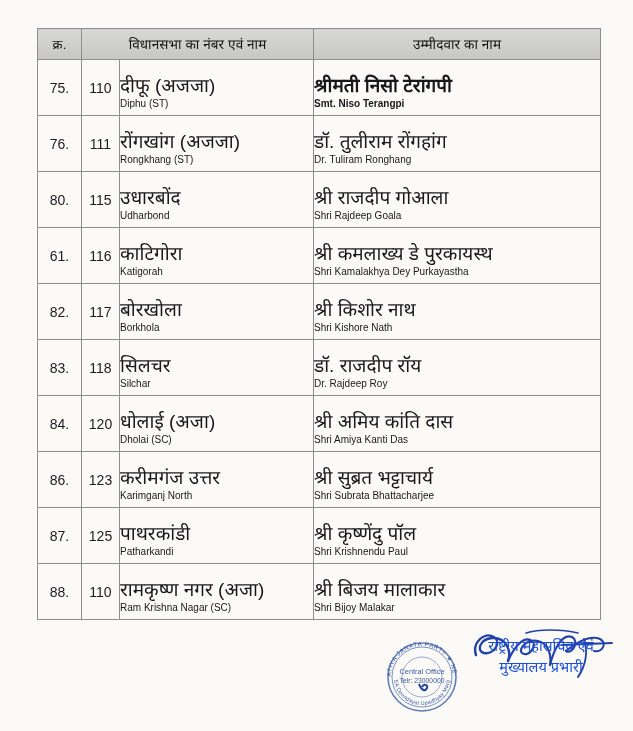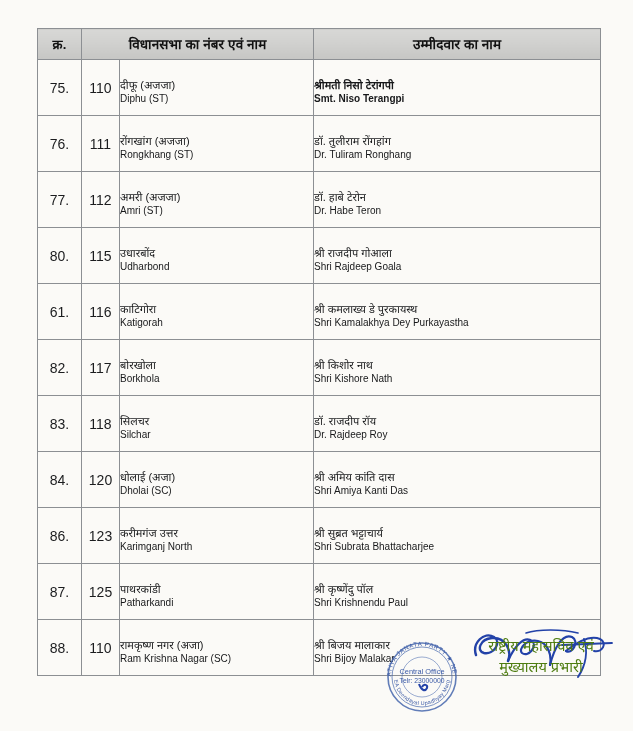--- a/index.html
+++ b/index.html
@@ -37,21 +37,21 @@
 
   col.c-sl    { width: 44px; }
   col.c-num   { width: 38px; }
   col.c-const { width: 194px; }
   col.c-cand  { width: 287px; }
 
   thead th {
     background: linear-gradient(180deg,#d8d8d6 0%, #cfcfcd 55%, #c6c6c4 100%);
     height: 30px;
     font-size: 13.5px;
-    font-weight: bold;
+    font-weight: normal;
     text-align: center;
     color: #111;
     letter-spacing: .1px;
   }
   thead th.sl-head { font-size: 13px; }
 
   tbody tr { height: 56px; }
 
   td.sl, td.num {
     text-align: center;
@@ -60,21 +60,21 @@
   }
   td.sl { padding-bottom: 2px; }
   td.num { padding-bottom: 2px; }
 
   td.const, td.cand {
     padding: 2px 0 3px 7px;
     text-align: left;
   }
 
   .hi {
-    font-size: 11px;
+    font-size: 19px;
     line-height: 1.26;
     display: block;
     white-space: nowrap;
     margin-top: 10px;
   }
   .en {
     font-size: 10px;
     line-height: 1.24;
     display: block;
     white-space: nowrap;
@@ -100,21 +100,21 @@
   }
   .sign-name {
     font-size: 14px;
     font-weight: bold;
     color: #121316;
     line-height: 1.3;
     white-space: nowrap;
   }
   .sign-role {
     font-size: 14.5px;
-    color: #4d7c0f;
+    color: #1d4ed8;
     line-height: 1.42;
     white-space: nowrap;
   }
 
   
   .stamp {
     position: absolute;
     left: 379px;
     top: 634px;
     width: 86px;
@@ -156,32 +156,20 @@
         <tr>
           <td class="sl">76.</td>
           <td class="num">111</td>
           <td class="const">
             <span class="hi">रोंगखांग (अजजा)</span>
             <span class="en">Rongkhang (ST)</span>
           </td>
           <td class="cand">
             <span class="hi">डॉ. तुलीराम रोंगहांग</span>
             <span class="en">Dr. Tuliram Ronghang</span>
-          </td>
-        </tr>
-        <tr>
-          <td class="sl">77.</td>
-          <td class="num">112</td>
-          <td class="const">
-            <span class="hi">अमरी (अजजा)</span>
-            <span class="en">Amri (ST)</span>
-          </td>
-          <td class="cand">
-            <span class="hi">डॉ. हाबे टेरोन</span>
-            <span class="en">Dr. Habe Teron</span>
           </td>
         </tr>
         <tr>
           <td class="sl">80.</td>
           <td class="num">115</td>
           <td class="const">
             <span class="hi">उधारबोंद</span>
             <span class="en">Udharbond</span>
           </td>
           <td class="cand">

